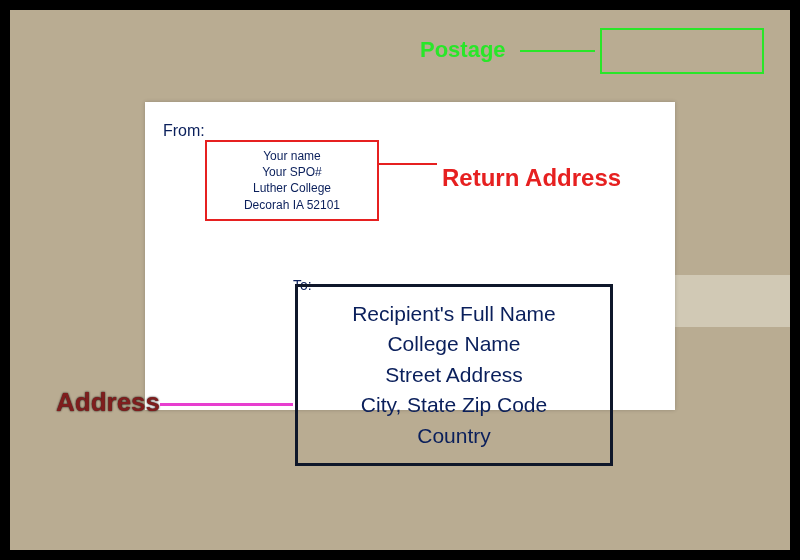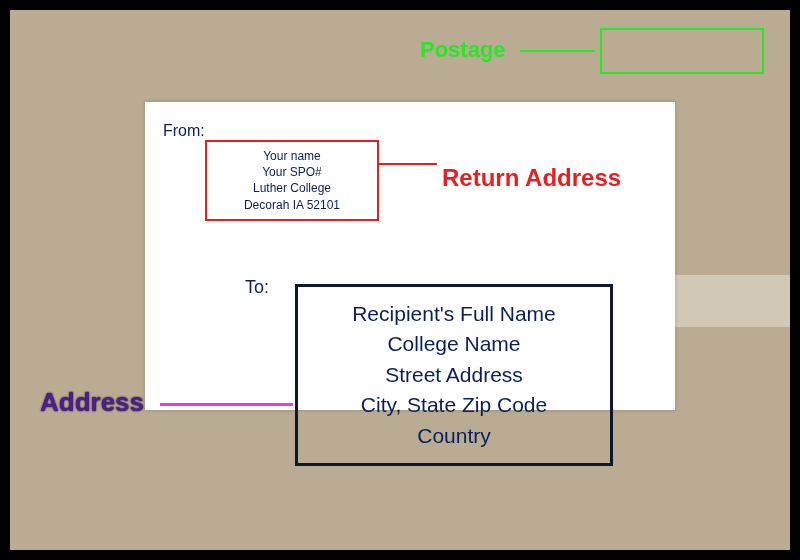--- a/index.html
+++ b/index.html
@@ -8,25 +8,25 @@
   .tape{position:absolute;right:0;top:265px;width:135px;height:52px;background:rgba(230,225,210,0.55);}
   .postage-box{position:absolute;border:2px solid #29e629;}
   .postage-label{position:absolute;color:#29e629;font-weight:bold;font-size:22px;}
   .postage-line{position:absolute;height:2px;background:#29e629;}
   .envelope{position:absolute;left:135px;top:92px;width:530px;height:308px;background:#fff;box-shadow:0 0 4px rgba(0,0,0,0.2);}
   .from-label{position:absolute;color:#0a1f5b;font-size:16px;}
   .return-box{position:absolute;border:2px solid #e62020;padding:6px 10px;}
   .return-box div{color:#0a1f5b;font-size:12px;line-height:1.35;}
   .return-line{position:absolute;height:2px;background:#e62020;}
   .return-label{position:absolute;color:#e62020;font-weight:bold;font-size:24px;margin-top:14px;}
-  .to-label{position:absolute;color:#0a1f5b;font-size:18px;}
+  .to-label{position:absolute;color:#0a1f5b;font-size:14px;margin-left:48px;}
   .addr-box{position:absolute;border:3px solid #0f172a;padding:12px 16px 12px 16px;}
   .addr-box div{color:#0a1f5b;font-size:21px;line-height:1.45;}
   .addr-line{position:absolute;height:3px;background:#e73ecf;}
-  .addr-label{position:absolute;color:#4c1d95;font-weight:bold;font-size:26px;text-shadow:0 0 2px #000;}
+  .addr-label{position:absolute;color:#7f1d1d;font-weight:bold;font-size:26px;text-shadow:0 0 2px #000;margin-left:16px;}
 </style>
 </head>
 <body>
 
 <div class="frame">
   <div class="cardboard">
     <div class="tape"></div>
 
     <div class="postage-label" style="left:410px;top:27px;">Postage</div>
     <div class="postage-line" style="left:510px;top:40px;width:75px;"></div>

